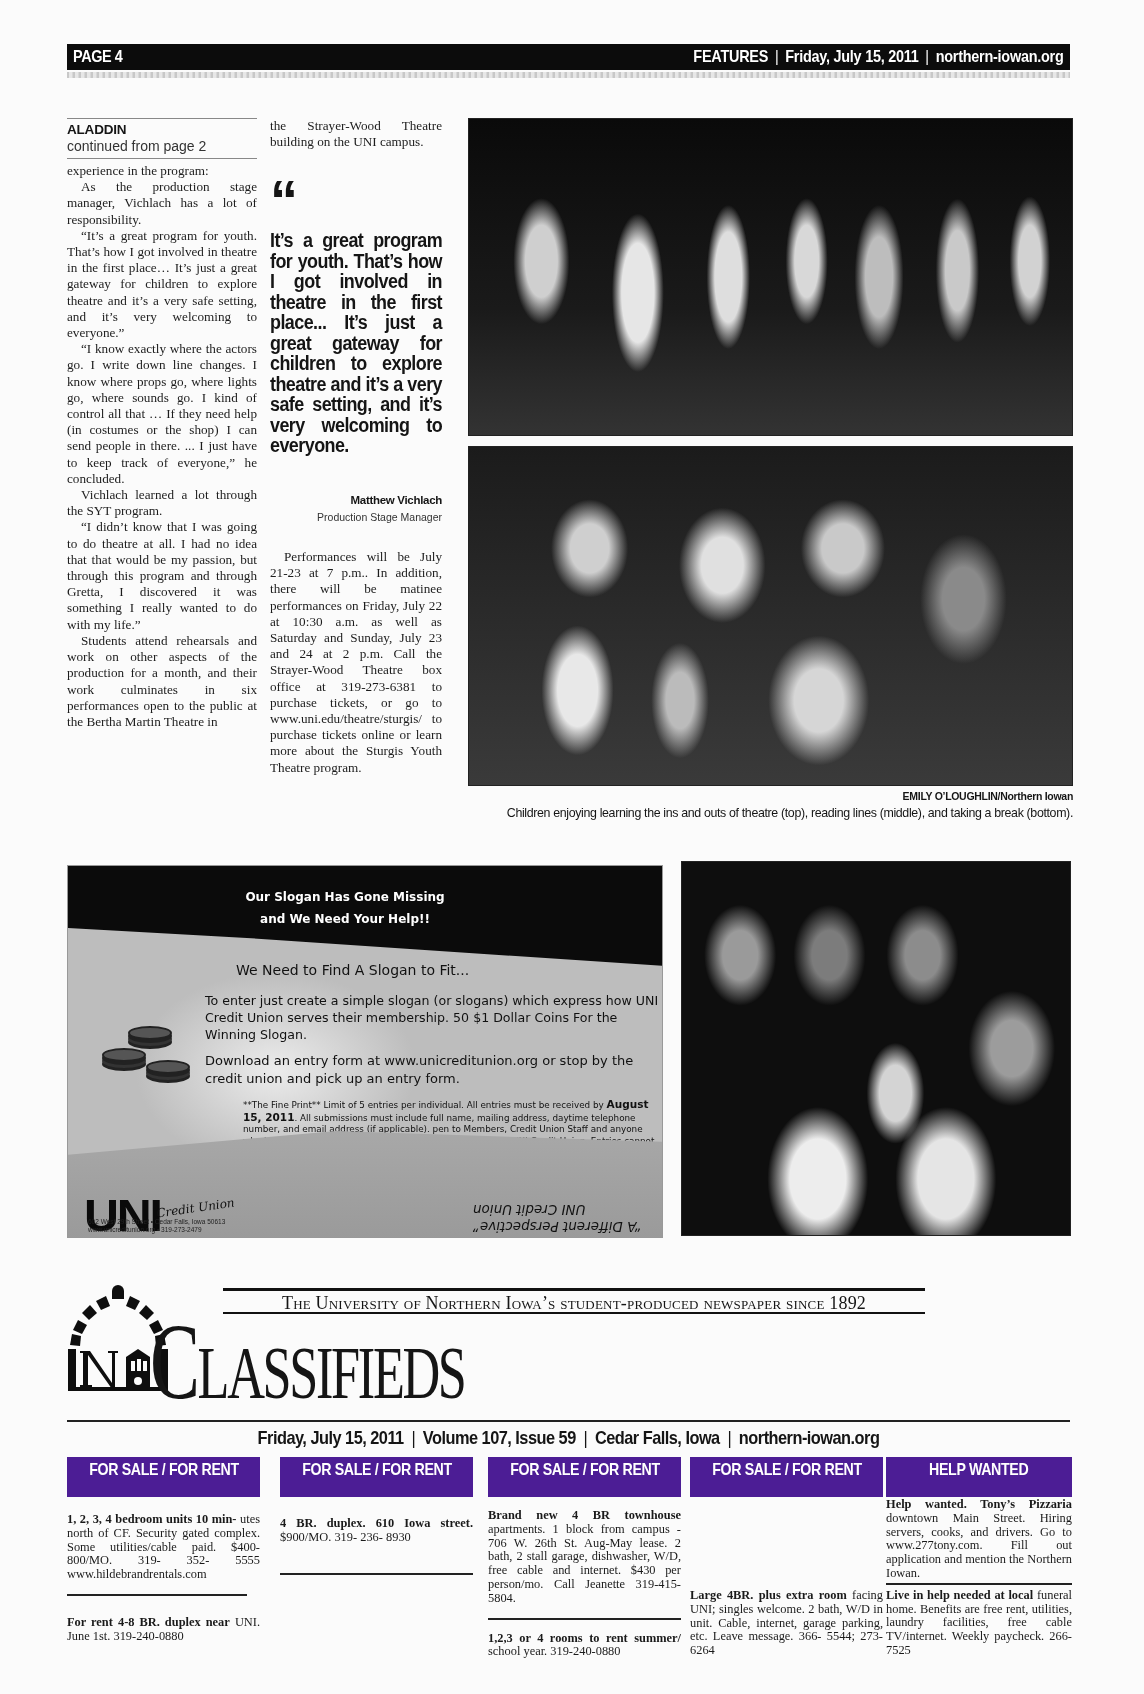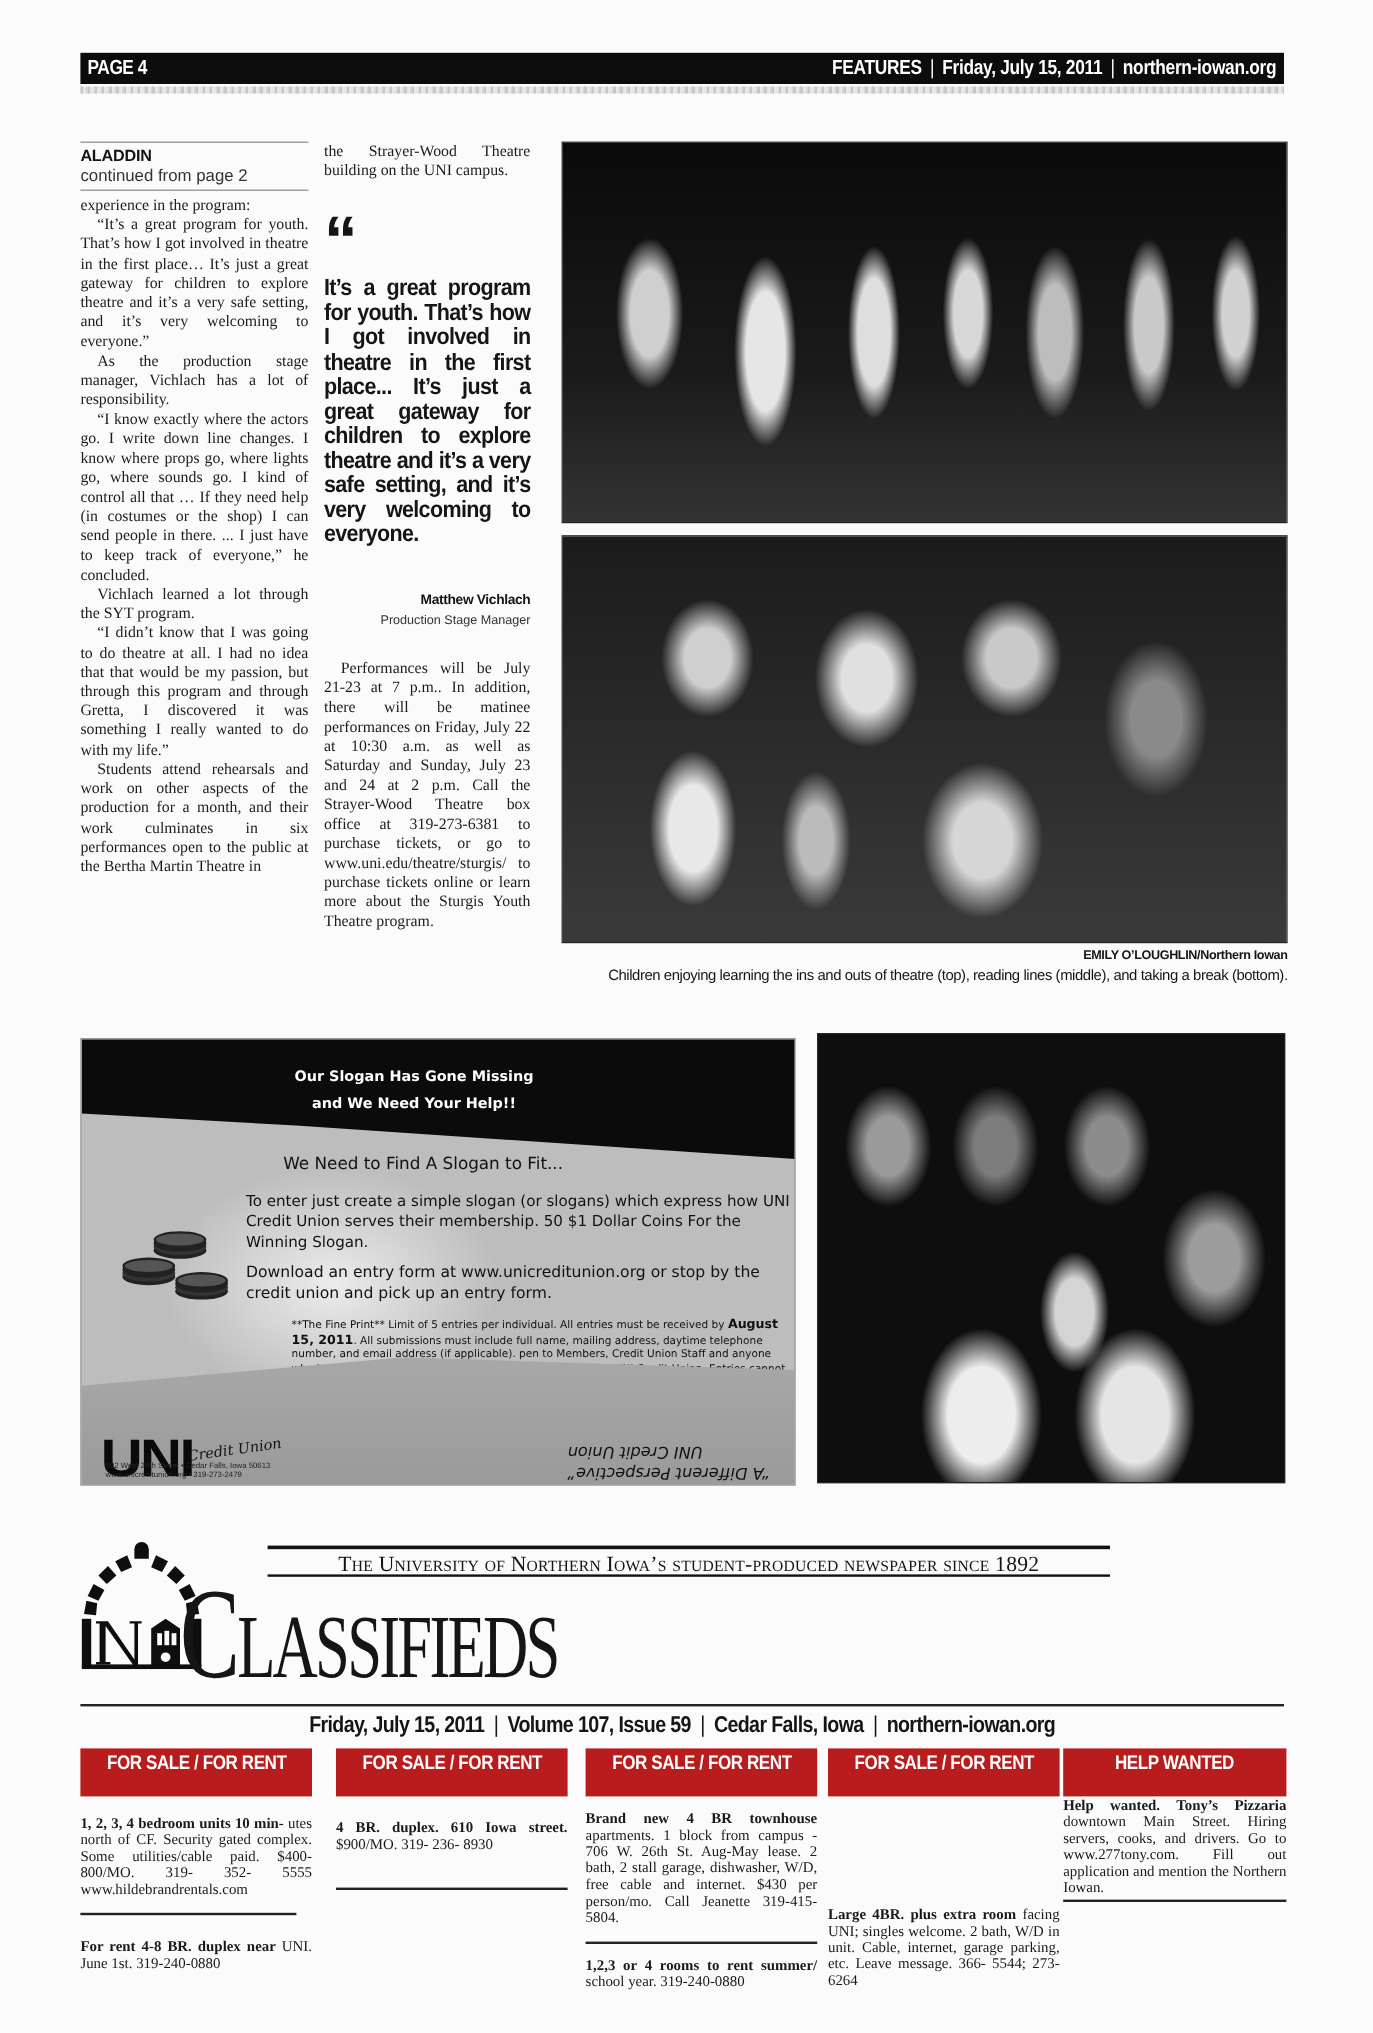--- a/index.html
+++ b/index.html
@@ -92,21 +92,21 @@
   .logo { left: 68px; top: 1283px; width: 100px; height: 108px; }
   .mast-rule-top { left: 223px; top: 1288px; width: 702px; border-top: 3px solid #111; }
   .mast-tagline { left: 223px; top: 1293px; width: 702px; text-align: center; font-family: "Liberation Serif", serif; font-size: 18px; letter-spacing: 0.2px; font-variant: small-caps; }
   .mast-rule-bottom { left: 223px; top: 1312px; width: 702px; border-top: 2px solid #111; }
   .mast-title { left: 150px; top: 1308px; font-family: "Liberation Serif", serif; font-size: 96px; line-height: 96px; letter-spacing: -3px; font-variant: small-caps; transform: scaleX(0.78) scaleY(1.12); transform-origin: left top; }
   .mast-line { left: 67px; top: 1420px; width: 1003px; border-top: 2px solid #222; }
   .dateline { left: 67px; top: 1427px; width: 1003px; text-align: center; font-family: "Liberation Sans", sans-serif; font-weight: bold; font-size: 19px; letter-spacing: -0.6px; transform: scaleX(0.86); white-space: nowrap; }
   .dateline .sep { margin: 0 9px; font-weight: normal; }
 
   
-  .cl-header { height: 40px; background: #b91c1c; color: #fff; font-family: "Liberation Sans", sans-serif; font-weight: bold;
+  .cl-header { height: 40px; background: #4c1d95; color: #fff; font-family: "Liberation Sans", sans-serif; font-weight: bold;
     font-size: 16.5px; text-align: center; line-height: 24px; letter-spacing: -0.4px; white-space: nowrap; }
   .cl-header span { display: inline-block; transform: scaleX(0.86); }
   .cl-col { top: 1457px; width: 193px; }
   .cl-ad { font-family: "Liberation Serif", serif; font-size: 12.4px; line-height: 13.8px; text-align: justify; color: #1a1a1a; }
   .cl-ad b { font-weight: bold; }
   .cl-rule { border-top: 2px solid #222; margin: 0; }
 </style>
 </head>
 <body>
 
@@ -118,22 +118,22 @@
 </div>
 <div class="abs grain"></div>
 
 <div class="abs col1">
   <div class="kicker-rule"></div>
   <div class="kicker">ALADDIN</div>
   <div class="kicker-sub">continued from page 2</div>
   <div class="kicker-rule" style="margin-bottom:4px;"></div>
   <div class="body-text">
     <p class="noindent">experience in the program:</p>
+    <p>As the production stage manager, Vichlach has a lot of responsibility.</p>
     <p>“It’s a great program for youth. That’s how I got involved in theatre in the first place… It’s just a great gateway for children to explore theatre and it’s a very safe setting, and it’s very welcoming to everyone.”</p>
-    <p>As the production stage manager, Vichlach has a lot of responsibility.</p>
     <p>“I know exactly where the actors go. I write down line changes. I know where props go, where lights go, where sounds go. I kind of control all that … If they need help (in costumes or the shop) I can send people in there. ... I just have to keep track of everyone,” he concluded.</p>
     <p>Vichlach learned a lot through the SYT program.</p>
     <p>“I didn’t know that I was going to do theatre at all. I had no idea that that would be my passion, but through this program and through Gretta, I discovered it was something I really wanted to do with my life.”</p>
     <p>Students attend rehearsals and work on other aspects of the production for a month, and their work culminates in six performances open to the public at the Bertha Martin Theatre in</p>
   </div>
 </div>
 
 <div class="abs col2">
   <div class="body-text">
     <p class="noindent">the Strayer-Wood Theatre building on the UNI campus.</p>
@@ -242,13 +242,14 @@
 
 <div class="abs cl-col" style="left:690px;">
   <div class="cl-header"><span>FOR SALE / FOR RENT</span></div>
   <div class="cl-ad" style="margin-top:92px;"><b>Large 4BR. plus extra room</b> <span>facing UNI; singles welcome. 2 bath, W/D in unit. Cable, internet, garage parking, etc. Leave message. 366- 5544; 273- 6264</span></div>
 </div>
 
 <div class="abs cl-col" style="left:886px; width:186px;">
   <div class="cl-header"><span>HELP WANTED</span></div>
   <div class="cl-ad" style="margin-top:1px;"><b>Help wanted. Tony’s Pizzaria</b> <span>downtown Main Street. Hiring servers, cooks, and drivers. Go to www.277tony.com. Fill out application and mention the Northern Iowan.</span></div>
   <div class="cl-rule" style="margin-top:2px;"></div>
+  <div class="cl-ad" style="margin-top:4px;"><b>Live in help needed at local</b> <span>funeral home. Benefits are free rent, utilities, laundry facilities, free cable TV/internet. Weekly paycheck. 266-7525</span></div>
 </div>
 
 </body></html>

